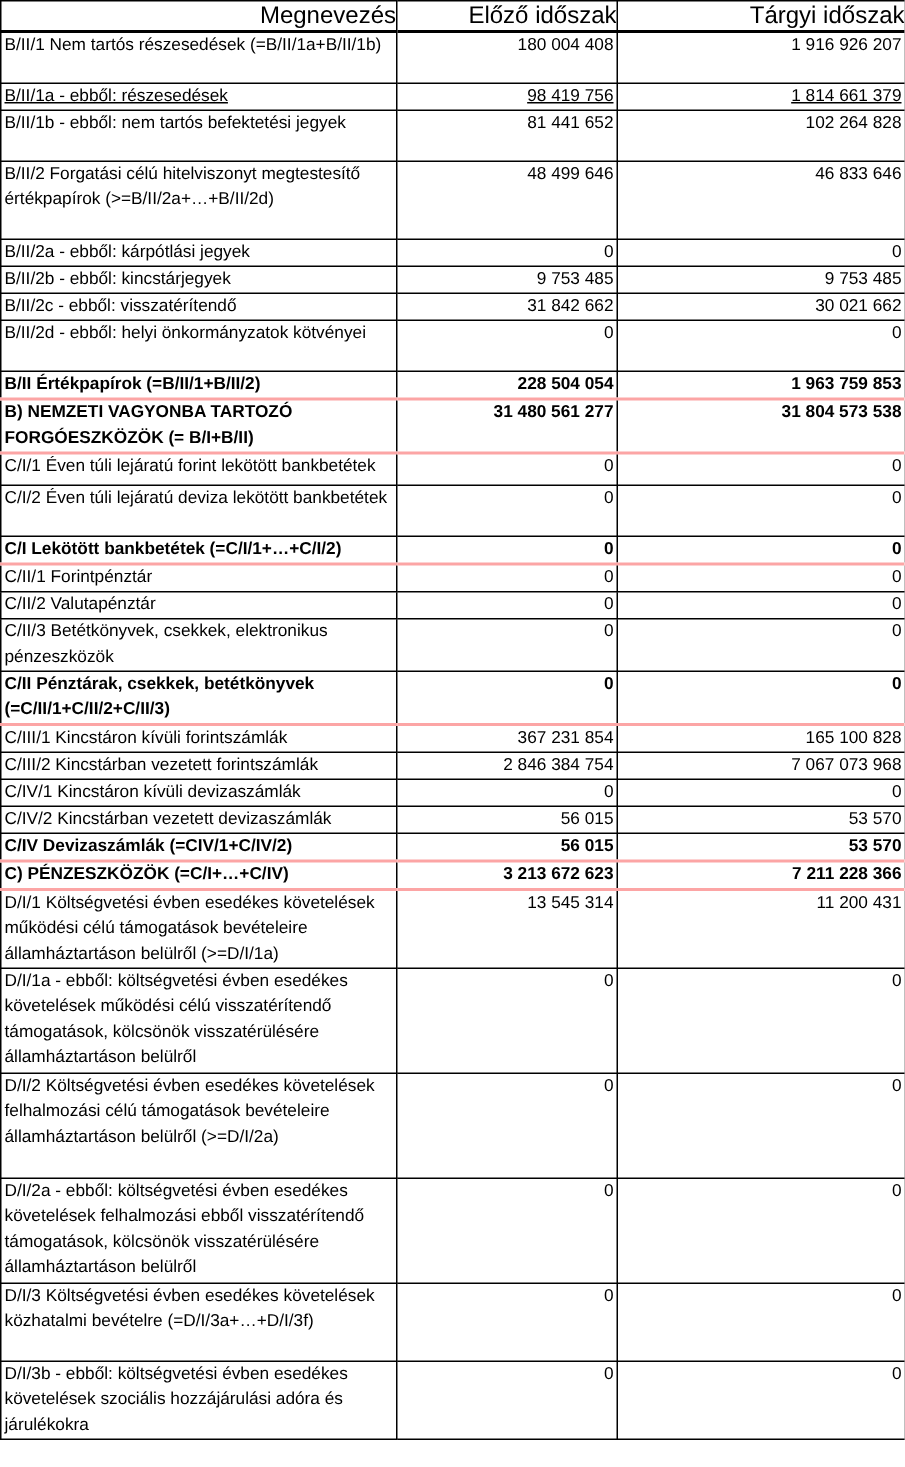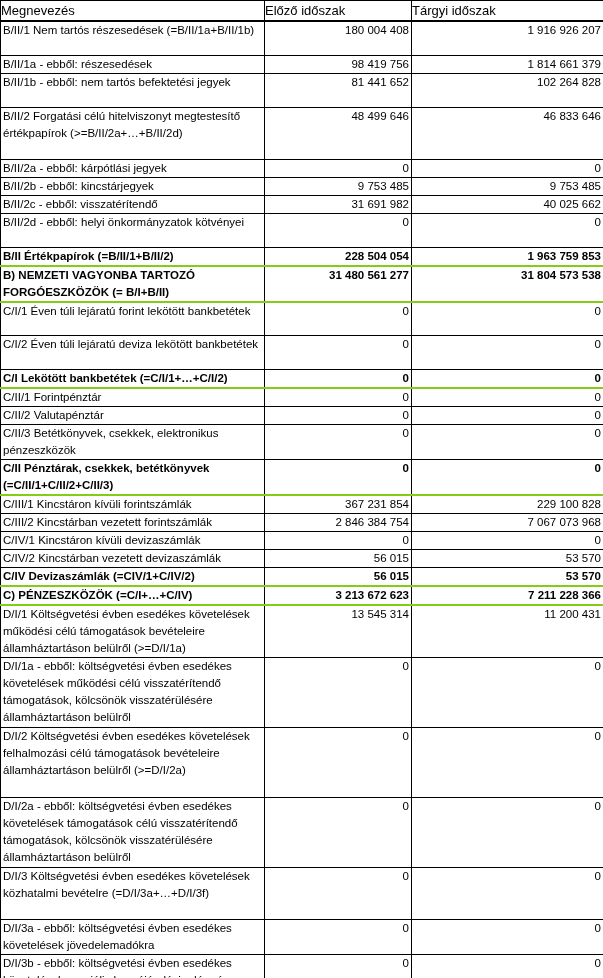--- a/index.html
+++ b/index.html
@@ -17,30 +17,30 @@
   col.c3 { width: 192px; }
   td, th {
     border: 1px solid #000;
     padding: 0 2px;
     vertical-align: top;
     line-height: 17px;
     overflow: hidden;
   }
   th {
     font-weight: normal;
-    font-size: 13px;
-    text-align: left;
+    font-size: 16px;
+    text-align: right;
     vertical-align: middle;
     height: 19px;
     padding: 0;
   }
   td.num { text-align: right; }
   tr.bold td { font-weight: bold; }
   tr.hdr th { border-bottom: 2px solid #000; }
-  tr.thick td { border-bottom: 2px solid #84cc16; }
+  tr.thick td { border-bottom: 2px solid #fca5a5; }
 </style>
 </head>
 <body>
 
 <table>
   <colgroup>
       <col class="c1">
       <col class="c2">
       <col class="c3">
     </colgroup>
@@ -50,21 +50,21 @@
       <th>Előző időszak</th>
       <th>Tárgyi időszak</th>
     </tr>
   </thead>
   <tbody id="rows">
       <tr style="height: 34px;">
         <td>B/II/1 Nem tartós részesedések (=B/II/1a+B/II/1b)</td>
         <td class="num">180 004 408</td>
         <td class="num">1 916 926 207</td>
       </tr>
-      <tr style="height: 17px;">
+      <tr style="height: 17px; text-decoration: underline;">
         <td>B/II/1a - ebből: részesedések</td>
         <td class="num">98 419 756</td>
         <td class="num">1 814 661 379</td>
       </tr>
       <tr style="height: 34px;">
         <td>B/II/1b - ebből: nem tartós befektetési jegyek</td>
         <td class="num">81 441 652</td>
         <td class="num">102 264 828</td>
       </tr>
       <tr style="height: 52px;">
@@ -77,39 +77,39 @@
         <td class="num">0</td>
         <td class="num">0</td>
       </tr>
       <tr style="height: 17px;">
         <td>B/II/2b - ebből: kincstárjegyek</td>
         <td class="num">9 753 485</td>
         <td class="num">9 753 485</td>
       </tr>
       <tr style="height: 17px;">
         <td>B/II/2c - ebből: visszatérítendő</td>
-        <td class="num">31 691 982</td>
-        <td class="num">40 025 662</td>
+        <td class="num">31 842 662</td>
+        <td class="num">30 021 662</td>
       </tr>
       <tr style="height: 34px;">
         <td>B/II/2d - ebből: helyi önkormányzatok kötvényei</td>
         <td class="num">0</td>
         <td class="num">0</td>
       </tr>
       <tr class="bold thick" style="height: 17px;">
         <td>B/II Értékpapírok (=B/II/1+B/II/2)</td>
         <td class="num">228 504 054</td>
         <td class="num">1 963 759 853</td>
       </tr>
       <tr class="bold thick" style="height: 34px;">
         <td>B) NEMZETI VAGYONBA TARTOZÓ FORGÓESZKÖZÖK (= B/I+B/II)</td>
         <td class="num">31 480 561 277</td>
         <td class="num">31 804 573 538</td>
       </tr>
-      <tr style="height: 34px;">
+      <tr style="height: 22px;">
         <td>C/I/1 Éven túli lejáratú forint lekötött bankbetétek</td>
         <td class="num">0</td>
         <td class="num">0</td>
       </tr>
       <tr style="height: 34px;">
         <td>C/I/2 Éven túli lejáratú deviza lekötött bankbetétek</td>
         <td class="num">0</td>
         <td class="num">0</td>
       </tr>
       <tr class="bold thick" style="height: 17px;">
@@ -133,21 +133,21 @@
         <td class="num">0</td>
       </tr>
       <tr class="bold thick" style="height: 34px;">
         <td>C/II Pénztárak, csekkek, betétkönyvek (=C/II/1+C/II/2+C/II/3)</td>
         <td class="num">0</td>
         <td class="num">0</td>
       </tr>
       <tr style="height: 17px;">
         <td>C/III/1 Kincstáron kívüli forintszámlák</td>
         <td class="num">367 231 854</td>
-        <td class="num">229 100 828</td>
+        <td class="num">165 100 828</td>
       </tr>
       <tr style="height: 17px; padding-left: 36px;">
         <td>C/III/2 Kincstárban vezetett forintszámlák</td>
         <td class="num">2 846 384 754</td>
         <td class="num">7 067 073 968</td>
       </tr>
       <tr style="height: 17px;">
         <td>C/IV/1 Kincstáron kívüli devizaszámlák</td>
         <td class="num">0</td>
         <td class="num">0</td>
@@ -176,31 +176,26 @@
         <td>D/I/1a - ebből: költségvetési évben esedékes követelések működési célú visszatérítendő támogatások, kölcsönök visszatérülésére államháztartáson belülről</td>
         <td class="num">0</td>
         <td class="num">0</td>
       </tr>
       <tr style="height: 70px;">
         <td>D/I/2 Költségvetési évben esedékes követelések felhalmozási célú támogatások bevételeire államháztartáson belülről (&gt;=D/I/2a)</td>
         <td class="num">0</td>
         <td class="num">0</td>
       </tr>
       <tr style="height: 70px;">
-        <td>D/I/2a - ebből: költségvetési évben esedékes követelések támogatások célú visszatérítendő támogatások, kölcsönök visszatérülésére államháztartáson belülről</td>
+        <td>D/I/2a - ebből: költségvetési évben esedékes követelések felhalmozási ebből visszatérítendő támogatások, kölcsönök visszatérülésére államháztartáson belülről</td>
         <td class="num">0</td>
         <td class="num">0</td>
       </tr>
       <tr style="height: 52px;">
         <td>D/I/3 Költségvetési évben esedékes követelések közhatalmi bevételre (=D/I/3a+…+D/I/3f)</td>
-        <td class="num">0</td>
-        <td class="num">0</td>
-      </tr>
-      <tr style="height: 34px;">
-        <td>D/I/3a  - ebből: költségvetési évben esedékes követelések jövedelemadókra</td>
         <td class="num">0</td>
         <td class="num">0</td>
       </tr>
       <tr style="height: 52px;">
         <td>D/I/3b - ebből: költségvetési évben esedékes követelések szociális hozzájárulási adóra és járulékokra</td>
         <td class="num">0</td>
         <td class="num">0</td>
       </tr>
     </tbody>
 </table>

